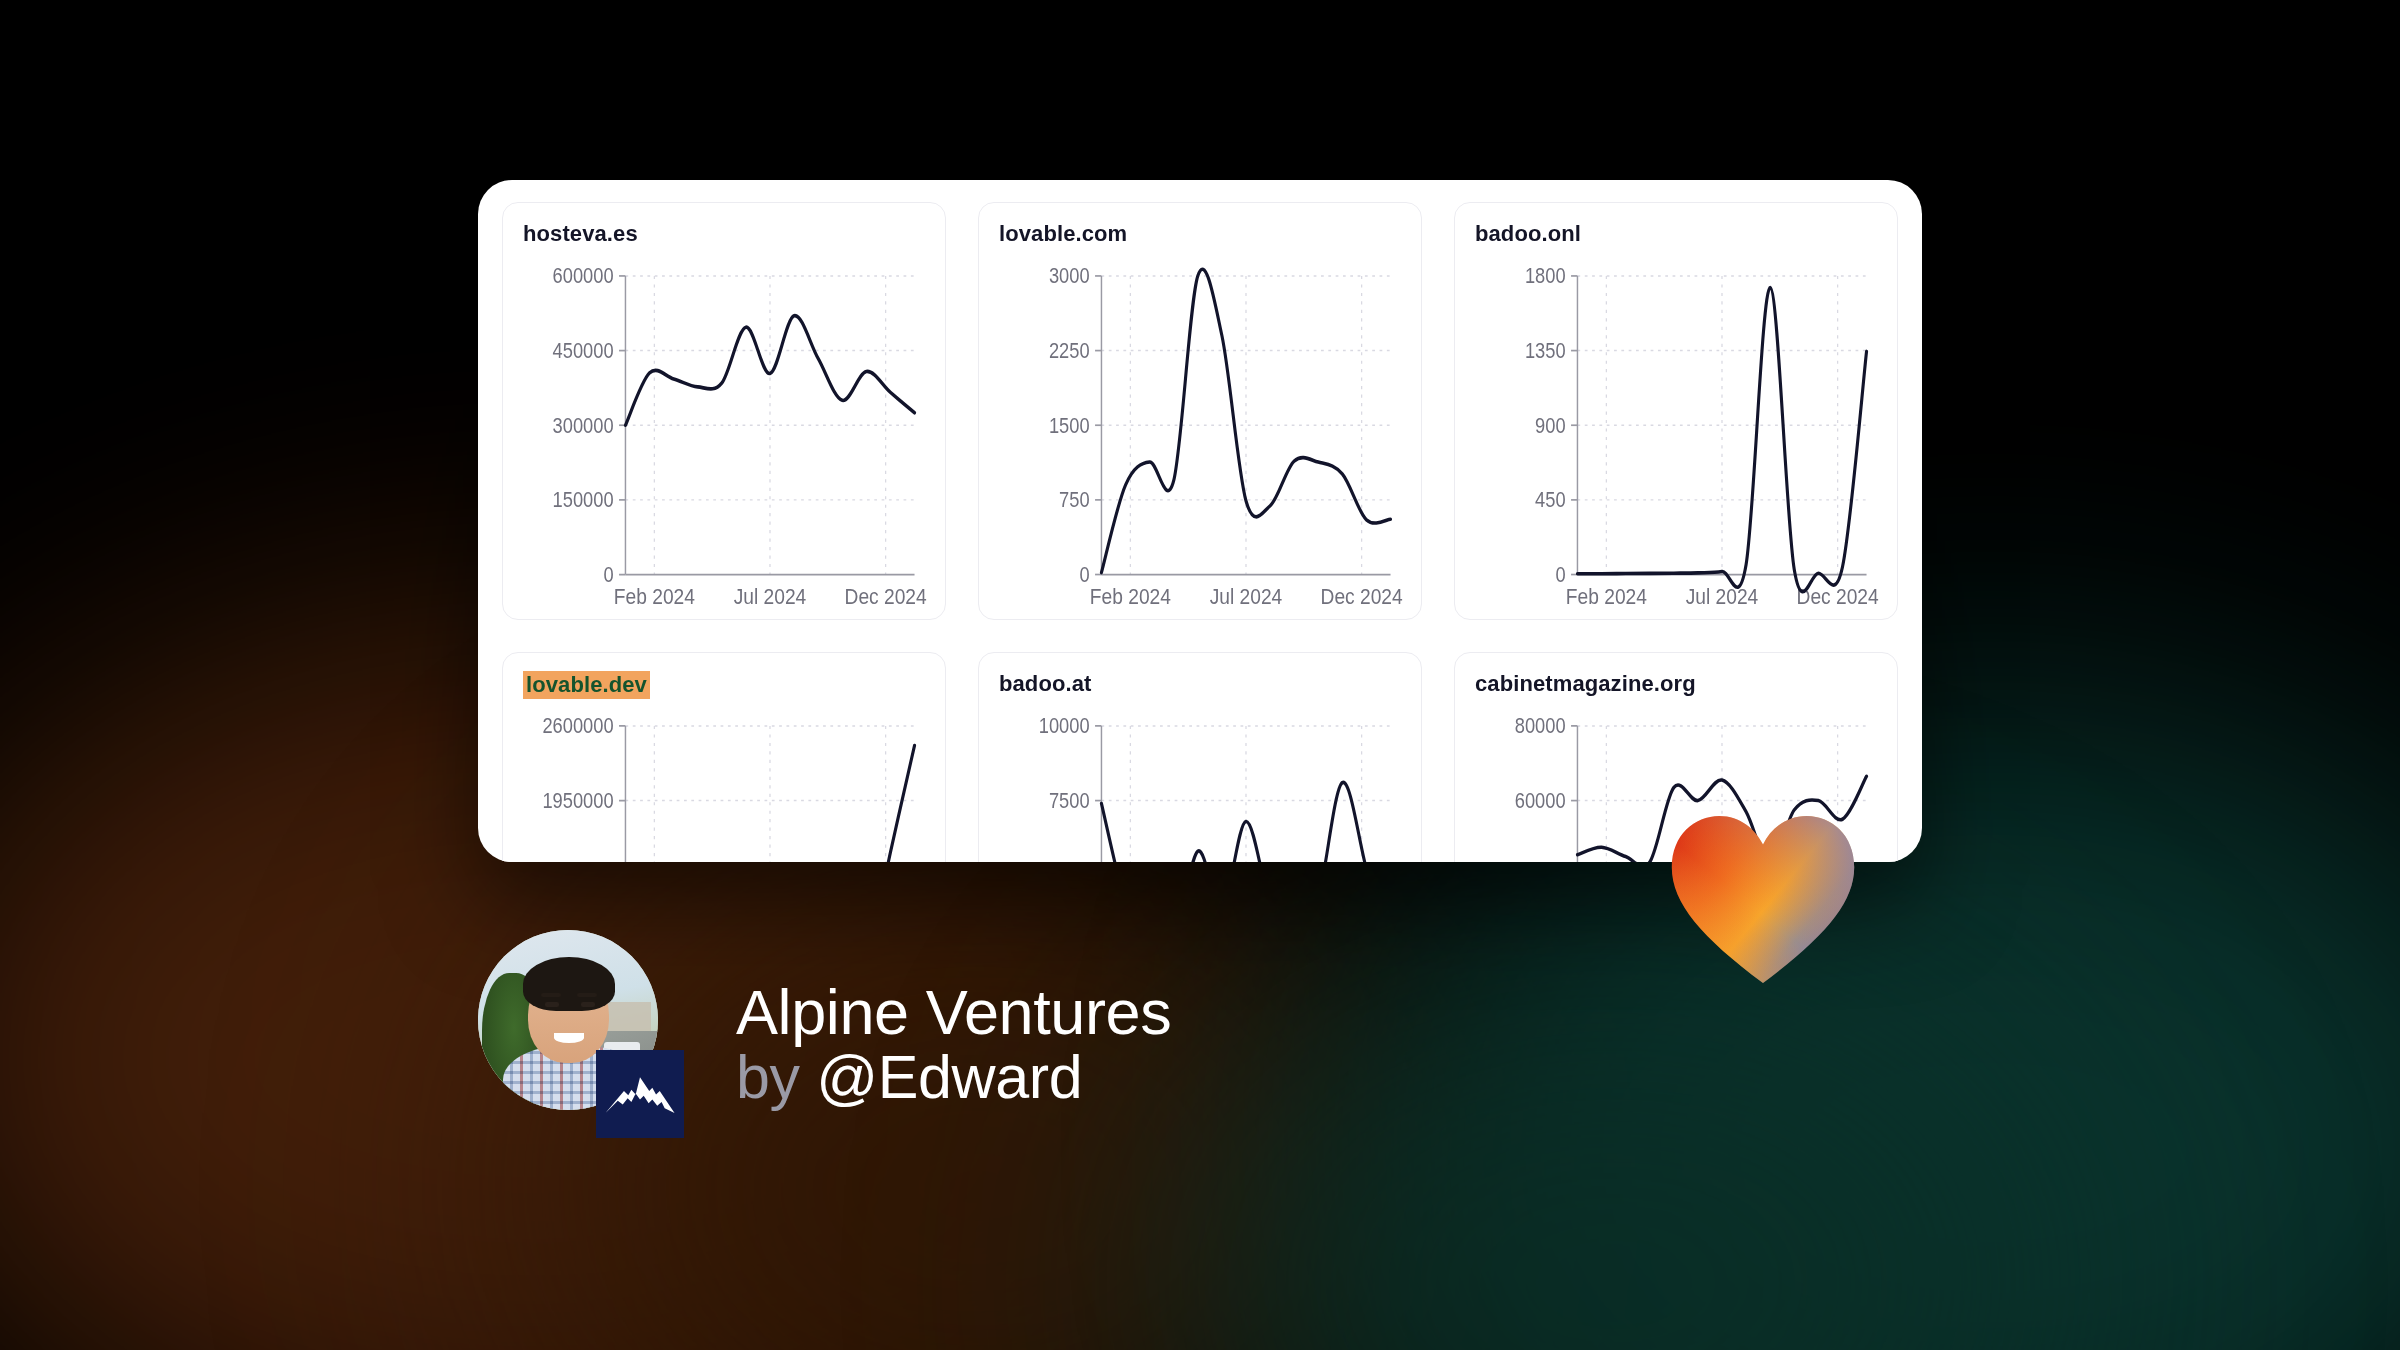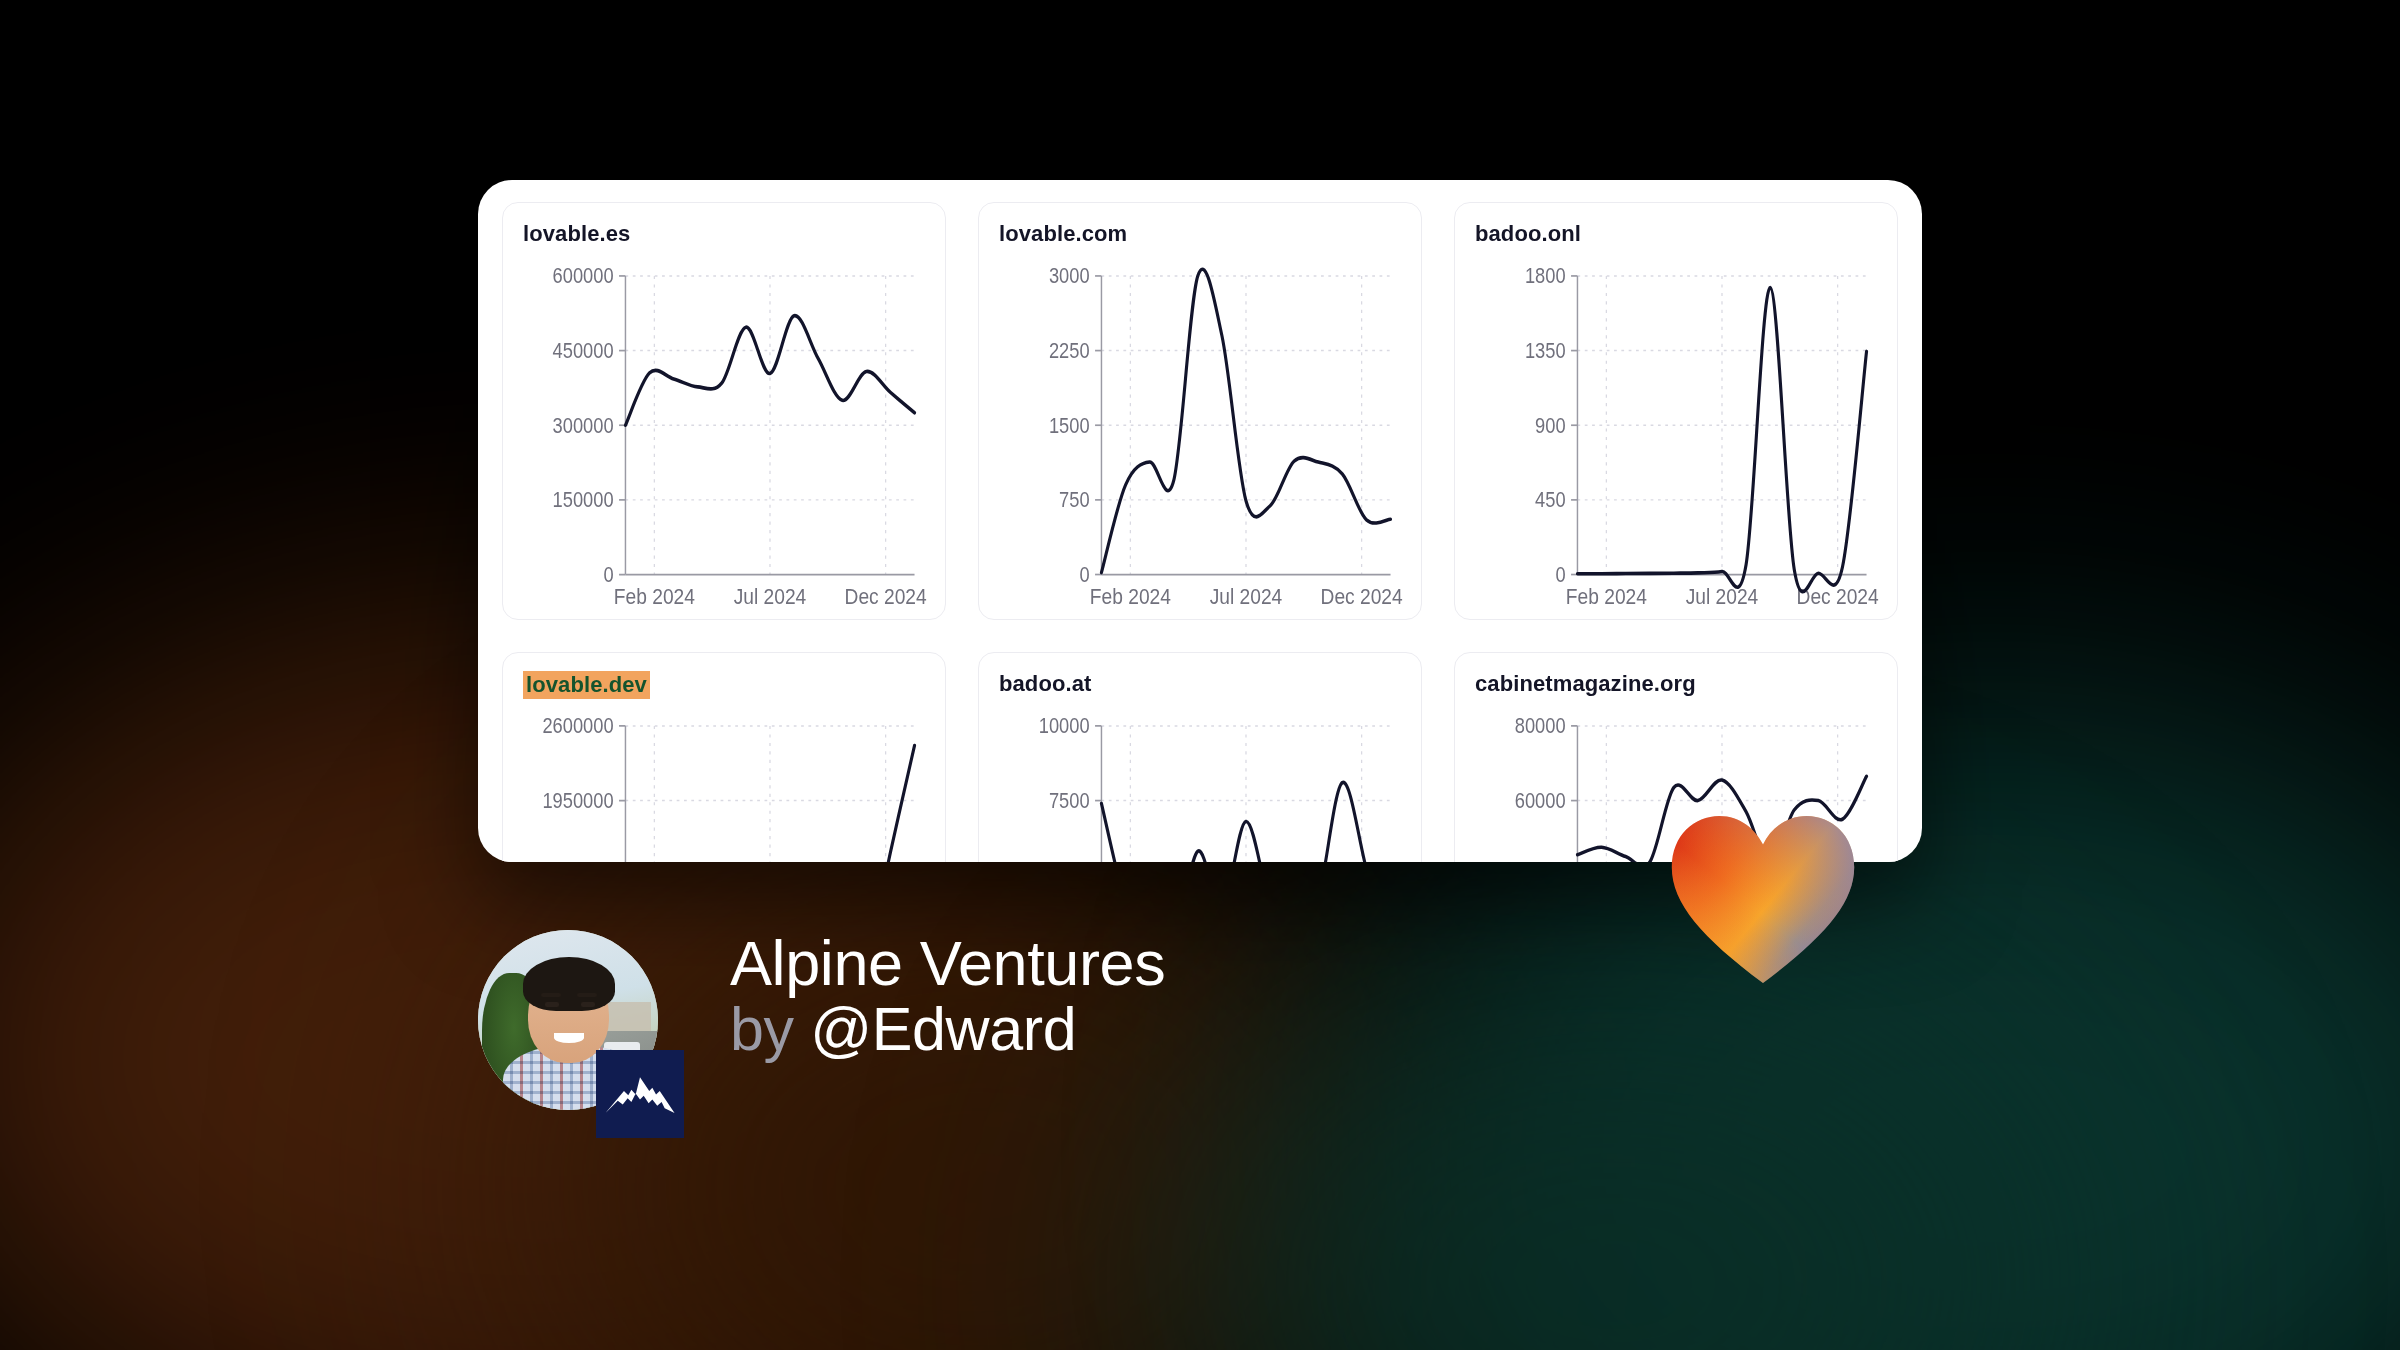--- a/index.html
+++ b/index.html
@@ -66,21 +66,21 @@
   .tickLabel  { font-family:"Liberation Sans", sans-serif; font-size:20px; fill:#70707c; }
   .xtickLabel { font-family:"Liberation Sans", sans-serif; font-size:21px; fill:#70707c; }
   .axisline   { stroke:#9a9aa4; stroke-width:1.6; fill:none; }
   .gridline   { stroke:#d9d9e2; stroke-width:1.4; stroke-dasharray:3 5; }
   .series     { fill:none; stroke:#12142b; stroke-width:3.4; stroke-linejoin:round; stroke-linecap:round; }
 
   
   #byline {
     position:absolute;
     left:478px; top:930px;
-    display:flex; align-items:flex-start; gap:0;
+    display:flex; align-items:flex-end; gap:6px;
   }
   #avatar-wrap { position:relative; width:180px; height:180px; flex:none; }
   #avatar {
     width:180px; height:180px; border-radius:50%;
     overflow:hidden; position:relative;
     background:#cbd3c4;
   }
   
   .av-sky   { position:absolute; inset:0; background:linear-gradient(170deg,#dfe7ee 0%,#cfe0e8 40%,#c3cfb4 70%,#b9c3a8 100%); }
   .av-tree  { position:absolute; left:2%;  top:24%; width:36%; height:76%; background:radial-gradient(ellipse at 50% 40%, #3f6b2b 0%, #2c4d1e 75%, #24401a 100%); border-radius:42% 46% 20% 22%; }
@@ -128,21 +128,21 @@
 <div id="backdrop">
   <div class="glow glow-top"></div>
   <div class="glow glow-brown"></div>
   <div class="glow glow-amber"></div>
   <div class="glow glow-teal"></div>
   <div class="glow glow-green"></div>
 </div>
 
 <div id="dashboard">
   <div id="grid">
-      <div class="chart-card"><div class="chart-title">lovable.es</div><div class="plot-wrap">
+      <div class="chart-card"><div class="chart-title">hosteva.es</div><div class="plot-wrap">
           <svg viewBox="0 0 446 340" preserveAspectRatio="none">
             <line x1="105" x2="112" y1="298" y2="298" class="axisline"></line>
             <text x="99" y="305" text-anchor="end" class="tickLabel">0</text>
             <line x1="112" x2="428" y1="227.5" y2="227.5" class="gridline"></line>
             <line x1="105" x2="112" y1="227.5" y2="227.5" class="axisline"></line>
             <text x="99" y="234.5" text-anchor="end" class="tickLabel">150000</text>
             <line x1="112" x2="428" y1="157" y2="157" class="gridline"></line>
             <line x1="105" x2="112" y1="157" y2="157" class="axisline"></line>
             <text x="99" y="164" text-anchor="end" class="tickLabel">300000</text>
             <line x1="112" x2="428" y1="86.5" y2="86.5" class="gridline"></line>

